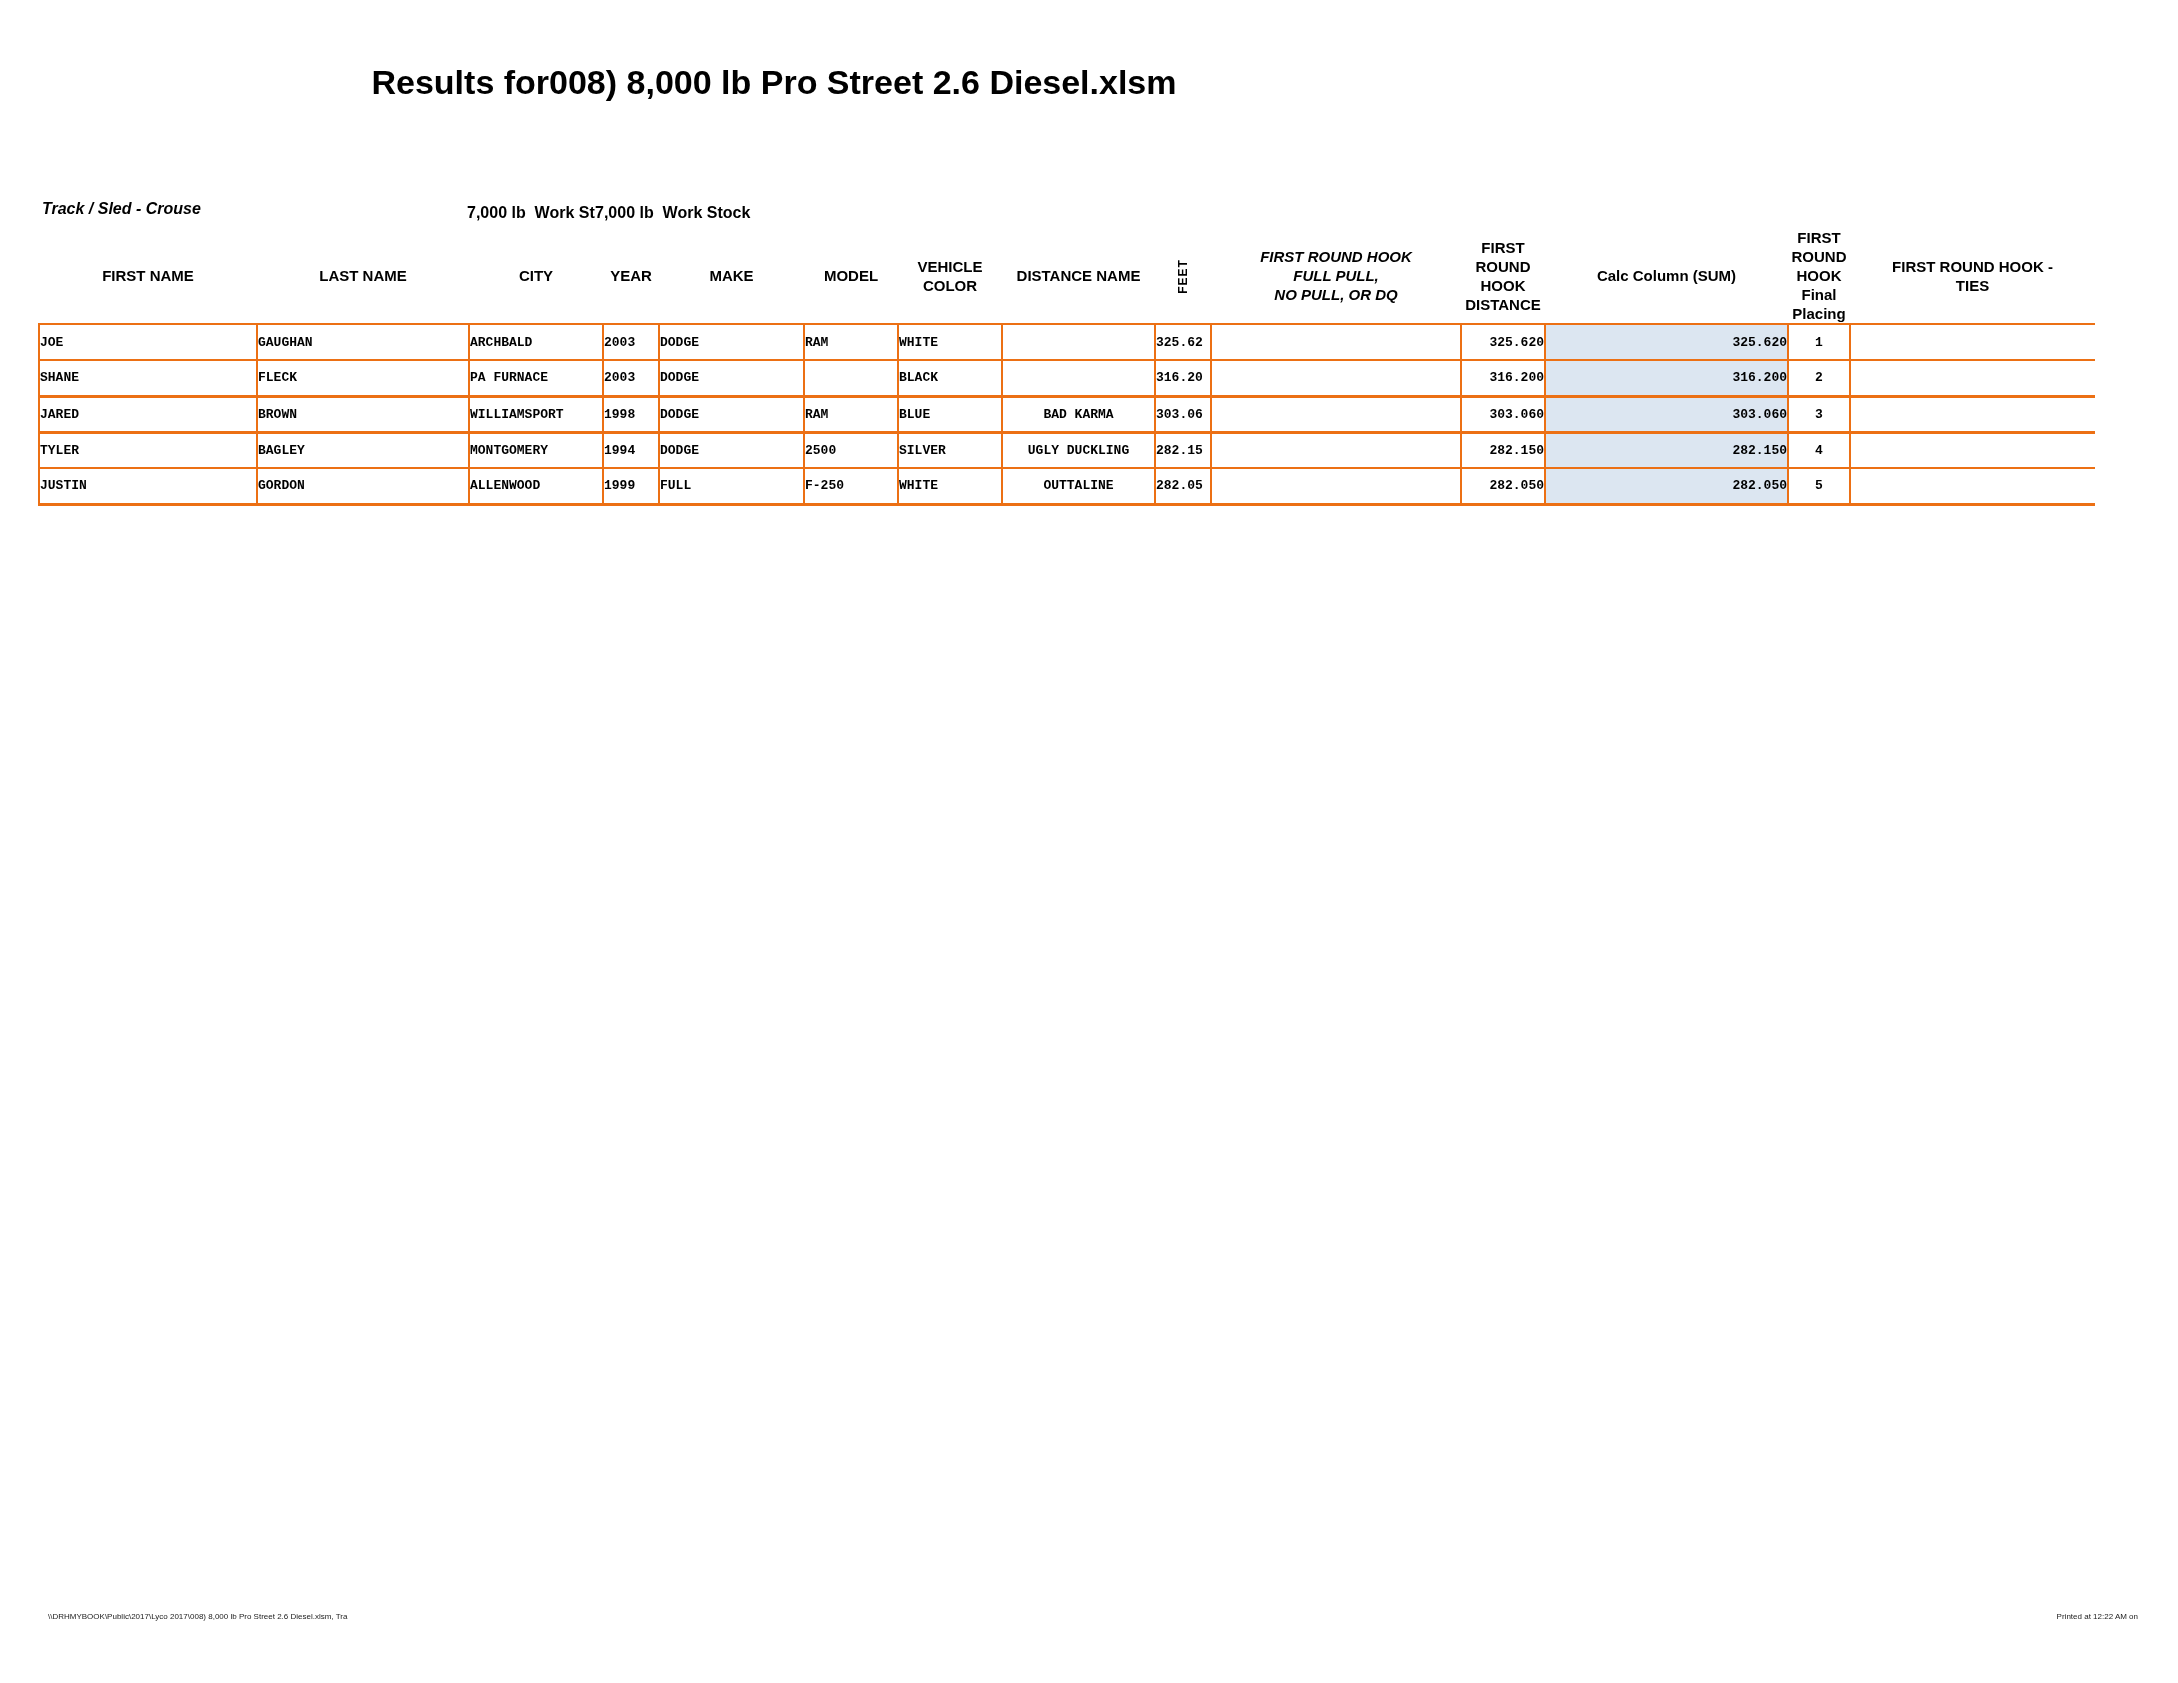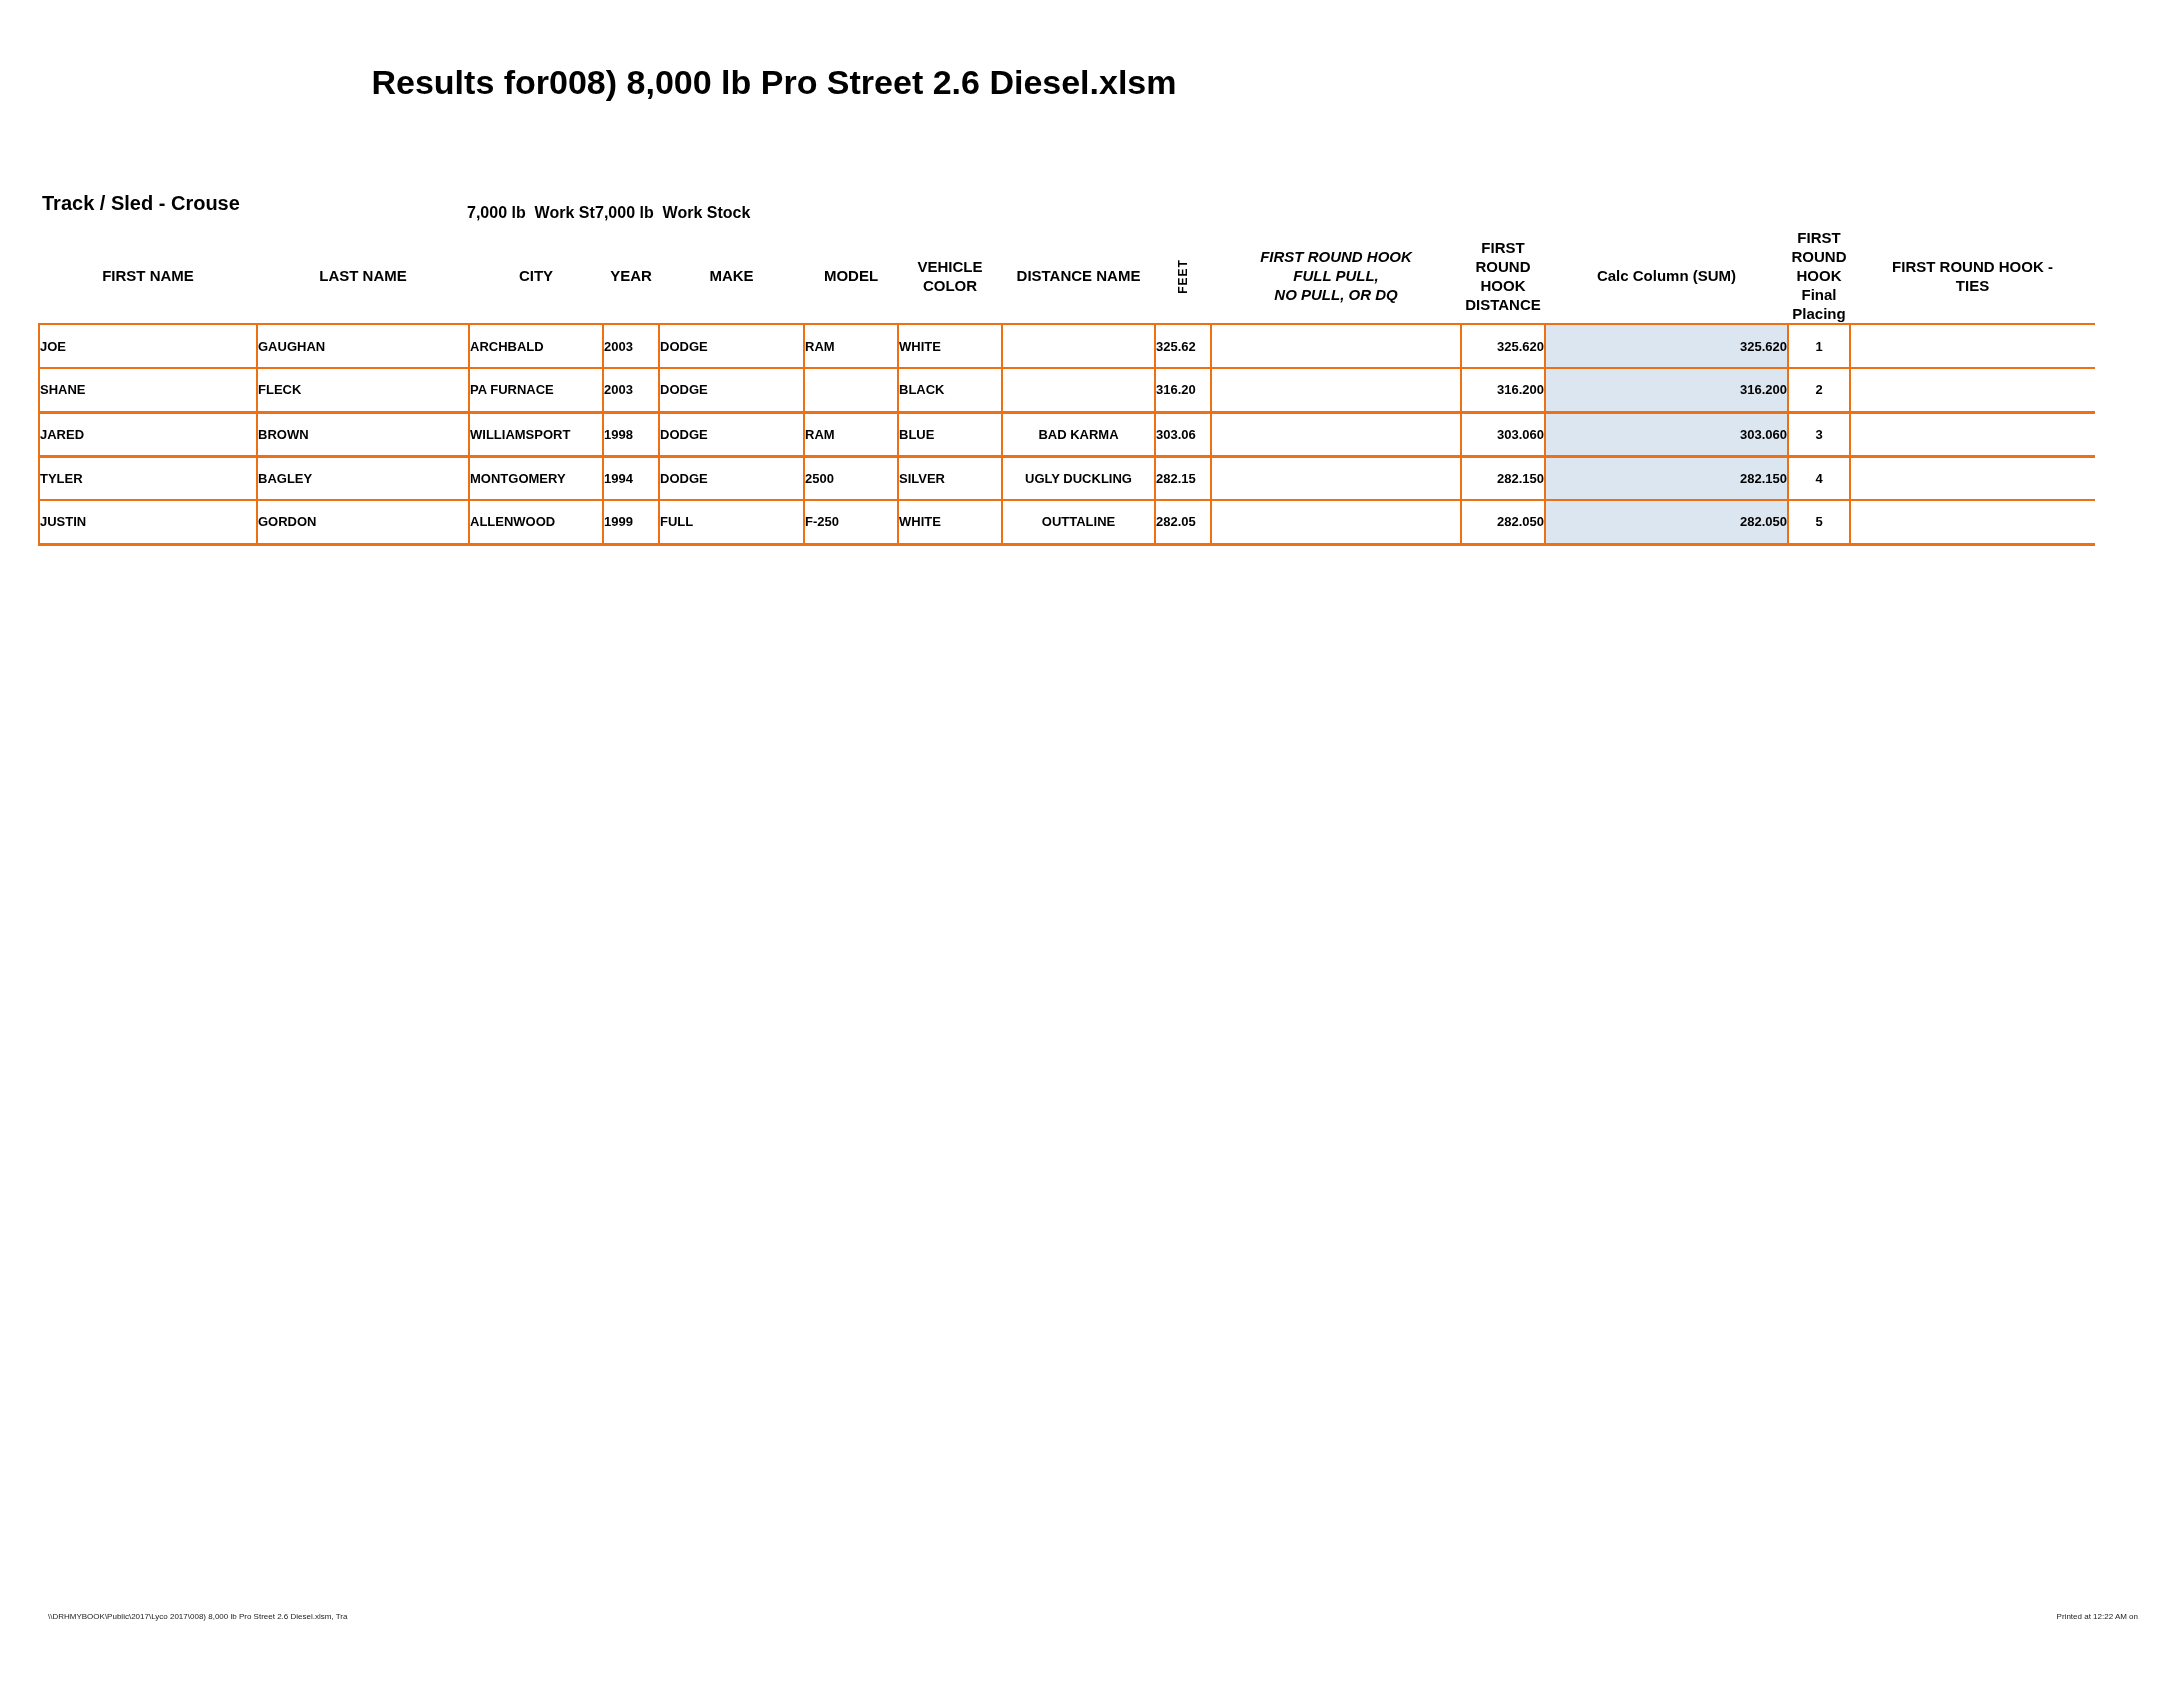--- a/index.html
+++ b/index.html
@@ -18,22 +18,22 @@
   .page { position: relative; width: 2178px; height: 1683px; background: #fff; }
 
   .title {
     position: absolute; top: 63px; left: 0; width: 1548px;
     text-align: center;
     font-size: 34px; font-weight: bold;
     letter-spacing: 0px;
   }
 
   .track-label {
-    position: absolute; top: 192px; left: 42px;
-    font-size: 20px; font-weight: bold; white-space: pre;
+    position: absolute; top: 200px; left: 42px;
+    font-size: 16px; font-weight: bold; white-space: pre; font-style: italic;
   }
   .class-cell {
     position: absolute; top: 204px;
     font-size: 16px; font-weight: bold;
     white-space: pre; overflow: hidden;
   }
   .class-cell.c1 { left: 467px; width: 128px; }
   .class-cell.c2 { left: 595px; width: 201px; }
 
   .sheet { position: absolute; left: 38px; top: 228px; }
@@ -65,21 +65,21 @@
     font-size: 12px; letter-spacing: 1px;
     white-space: nowrap;
   }
   th.h-fullpull { font-size: 11px; line-height: 15px; font-style: italic; }
   th.h-dist     { font-size: 12.4px; line-height: 14px; }
   th.h-calc     { font-size: 12.4px; line-height: 15px; }
   th.h-placing  { font-size: 8px; line-height: 10px; font-weight: bold; }
   th.h-ties     { font-size: 15px; line-height: 22px; }
 
   
-  tr.data { height: 44px; }
+  tr.data { height: 36px; font-family: Liberation Mono, monospace; }
   tr.data td {
     border: 2px solid var(--orange);
     font-size: 13px;
     vertical-align: middle;
     white-space: nowrap;
   }
   tr.data:first-of-type td { border-top: 3px solid var(--orange); }
   tr.r2 td, tr.r3 td, tr.r5 td { border-bottom: 3px solid var(--orange); margin-top: 37px; }
   td.al { text-align: left;  padding-left: 6px; }
   td.ac { text-align: center; }

